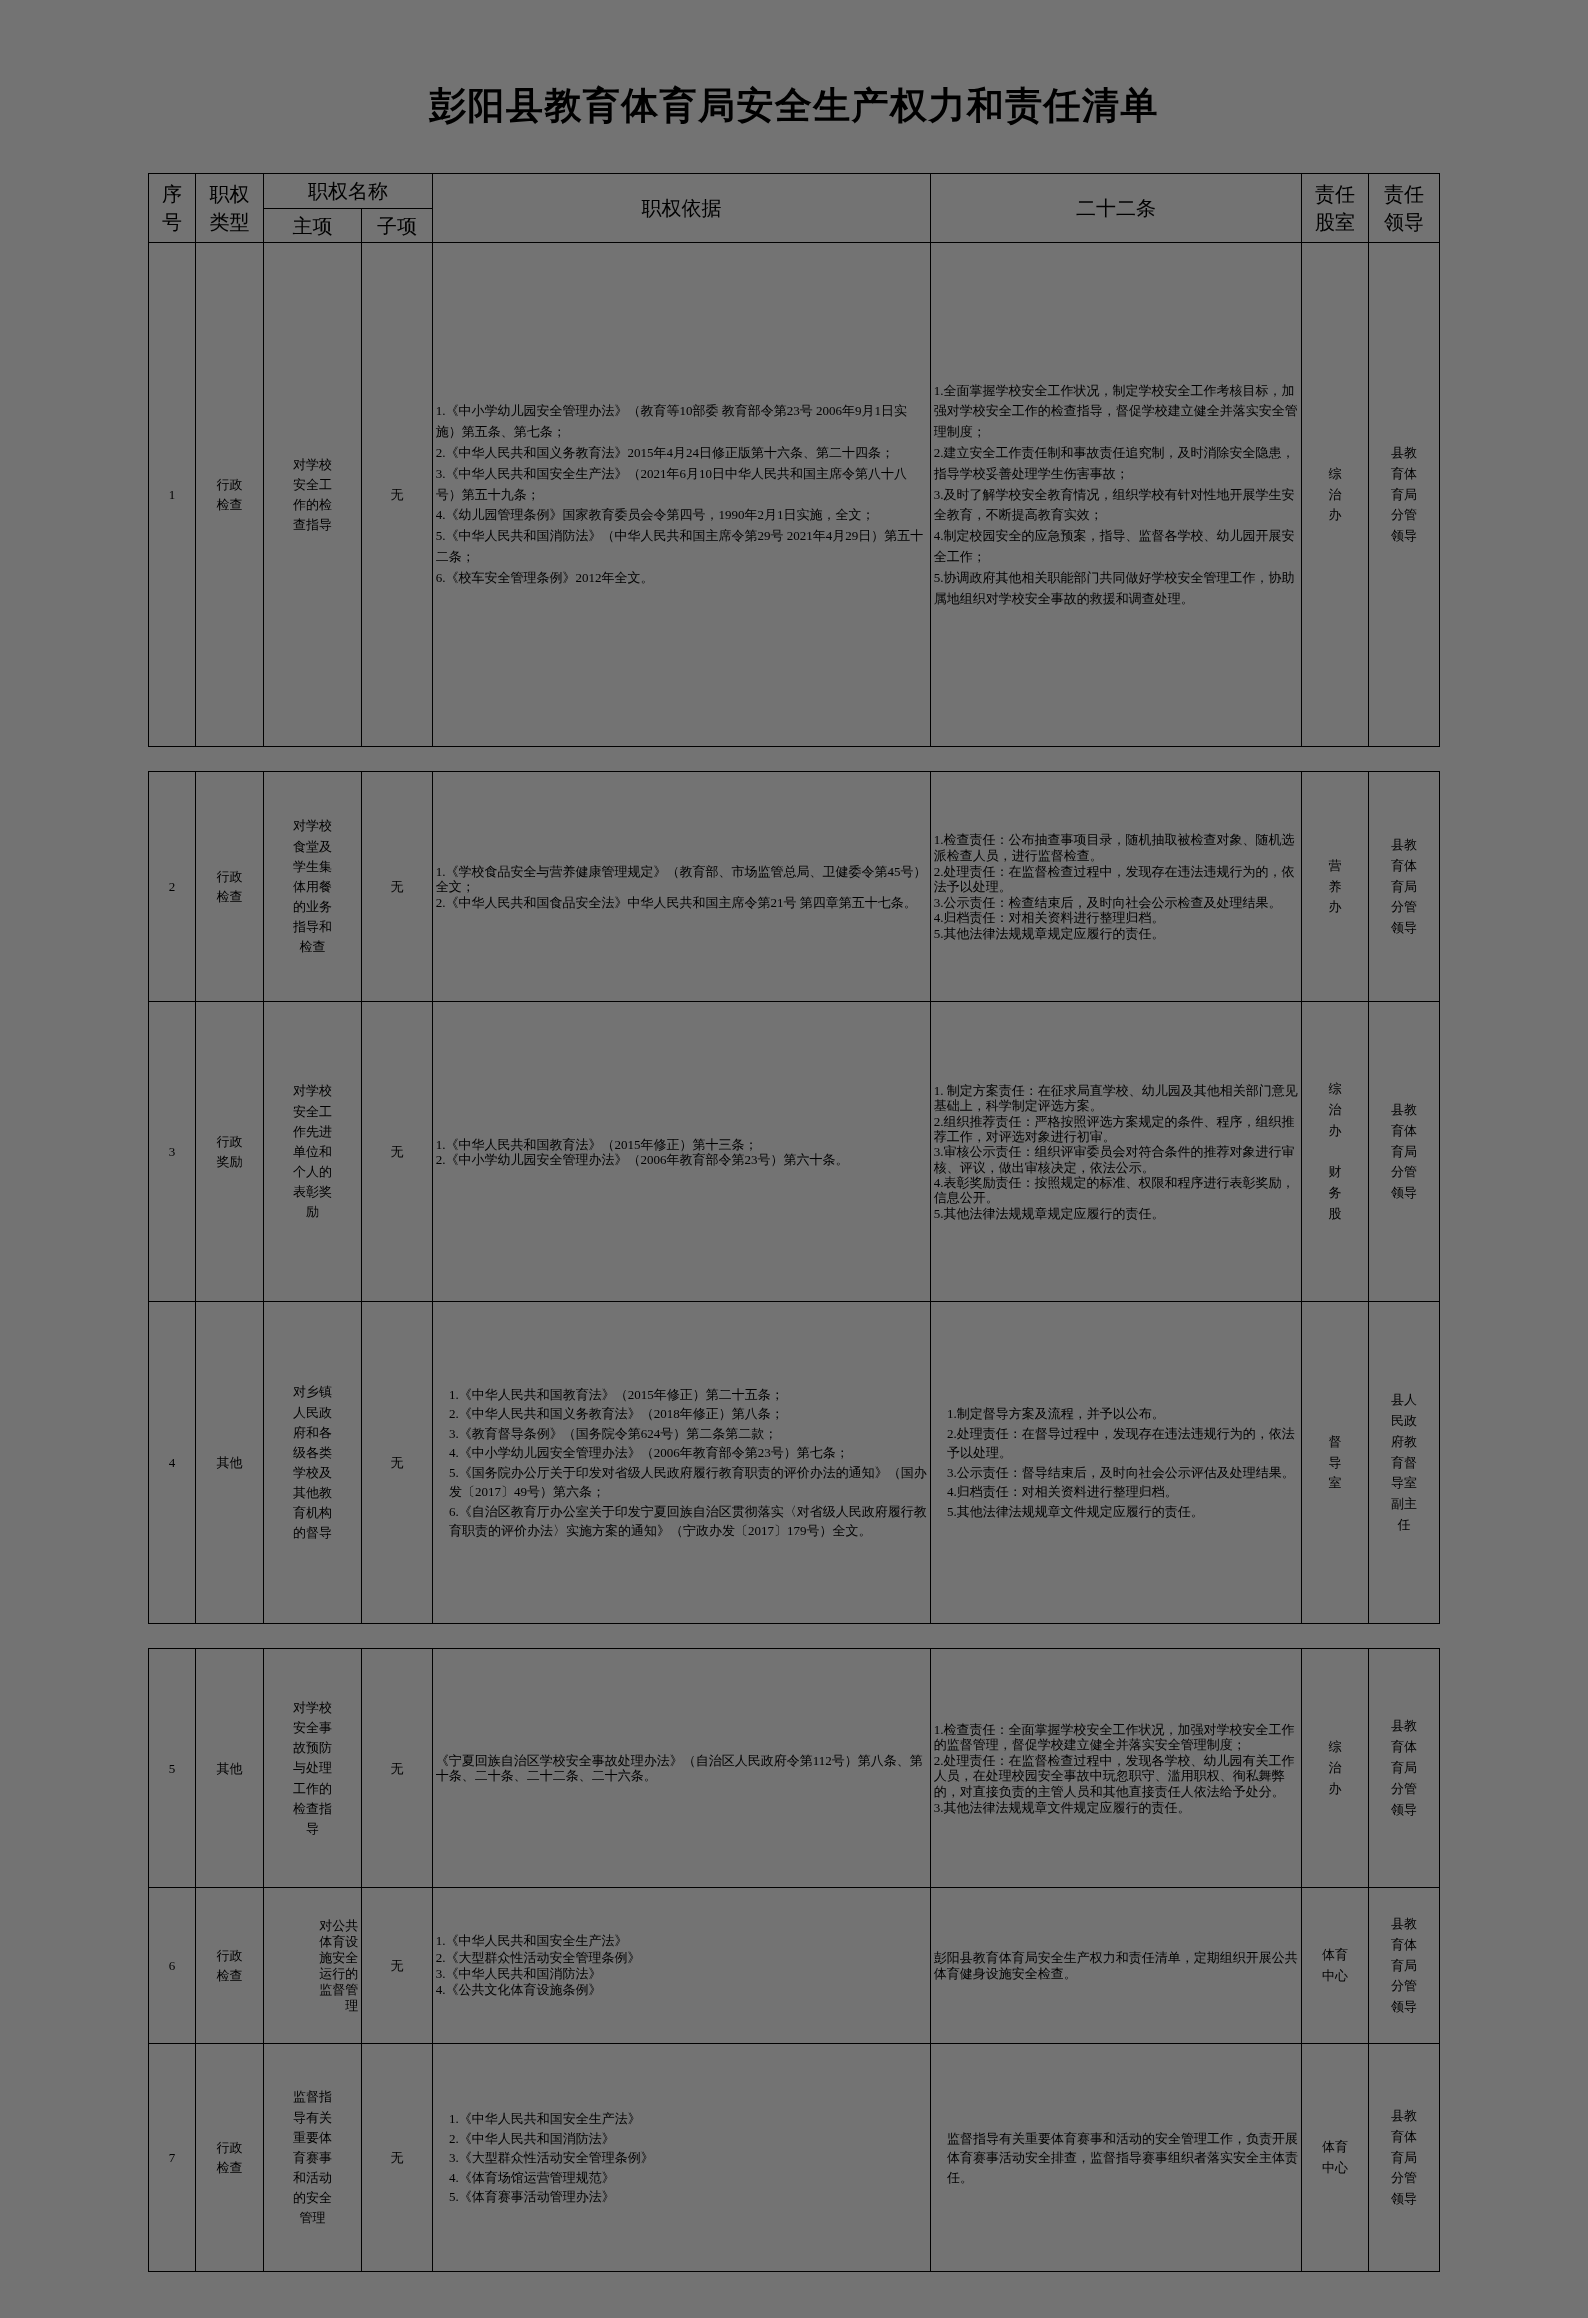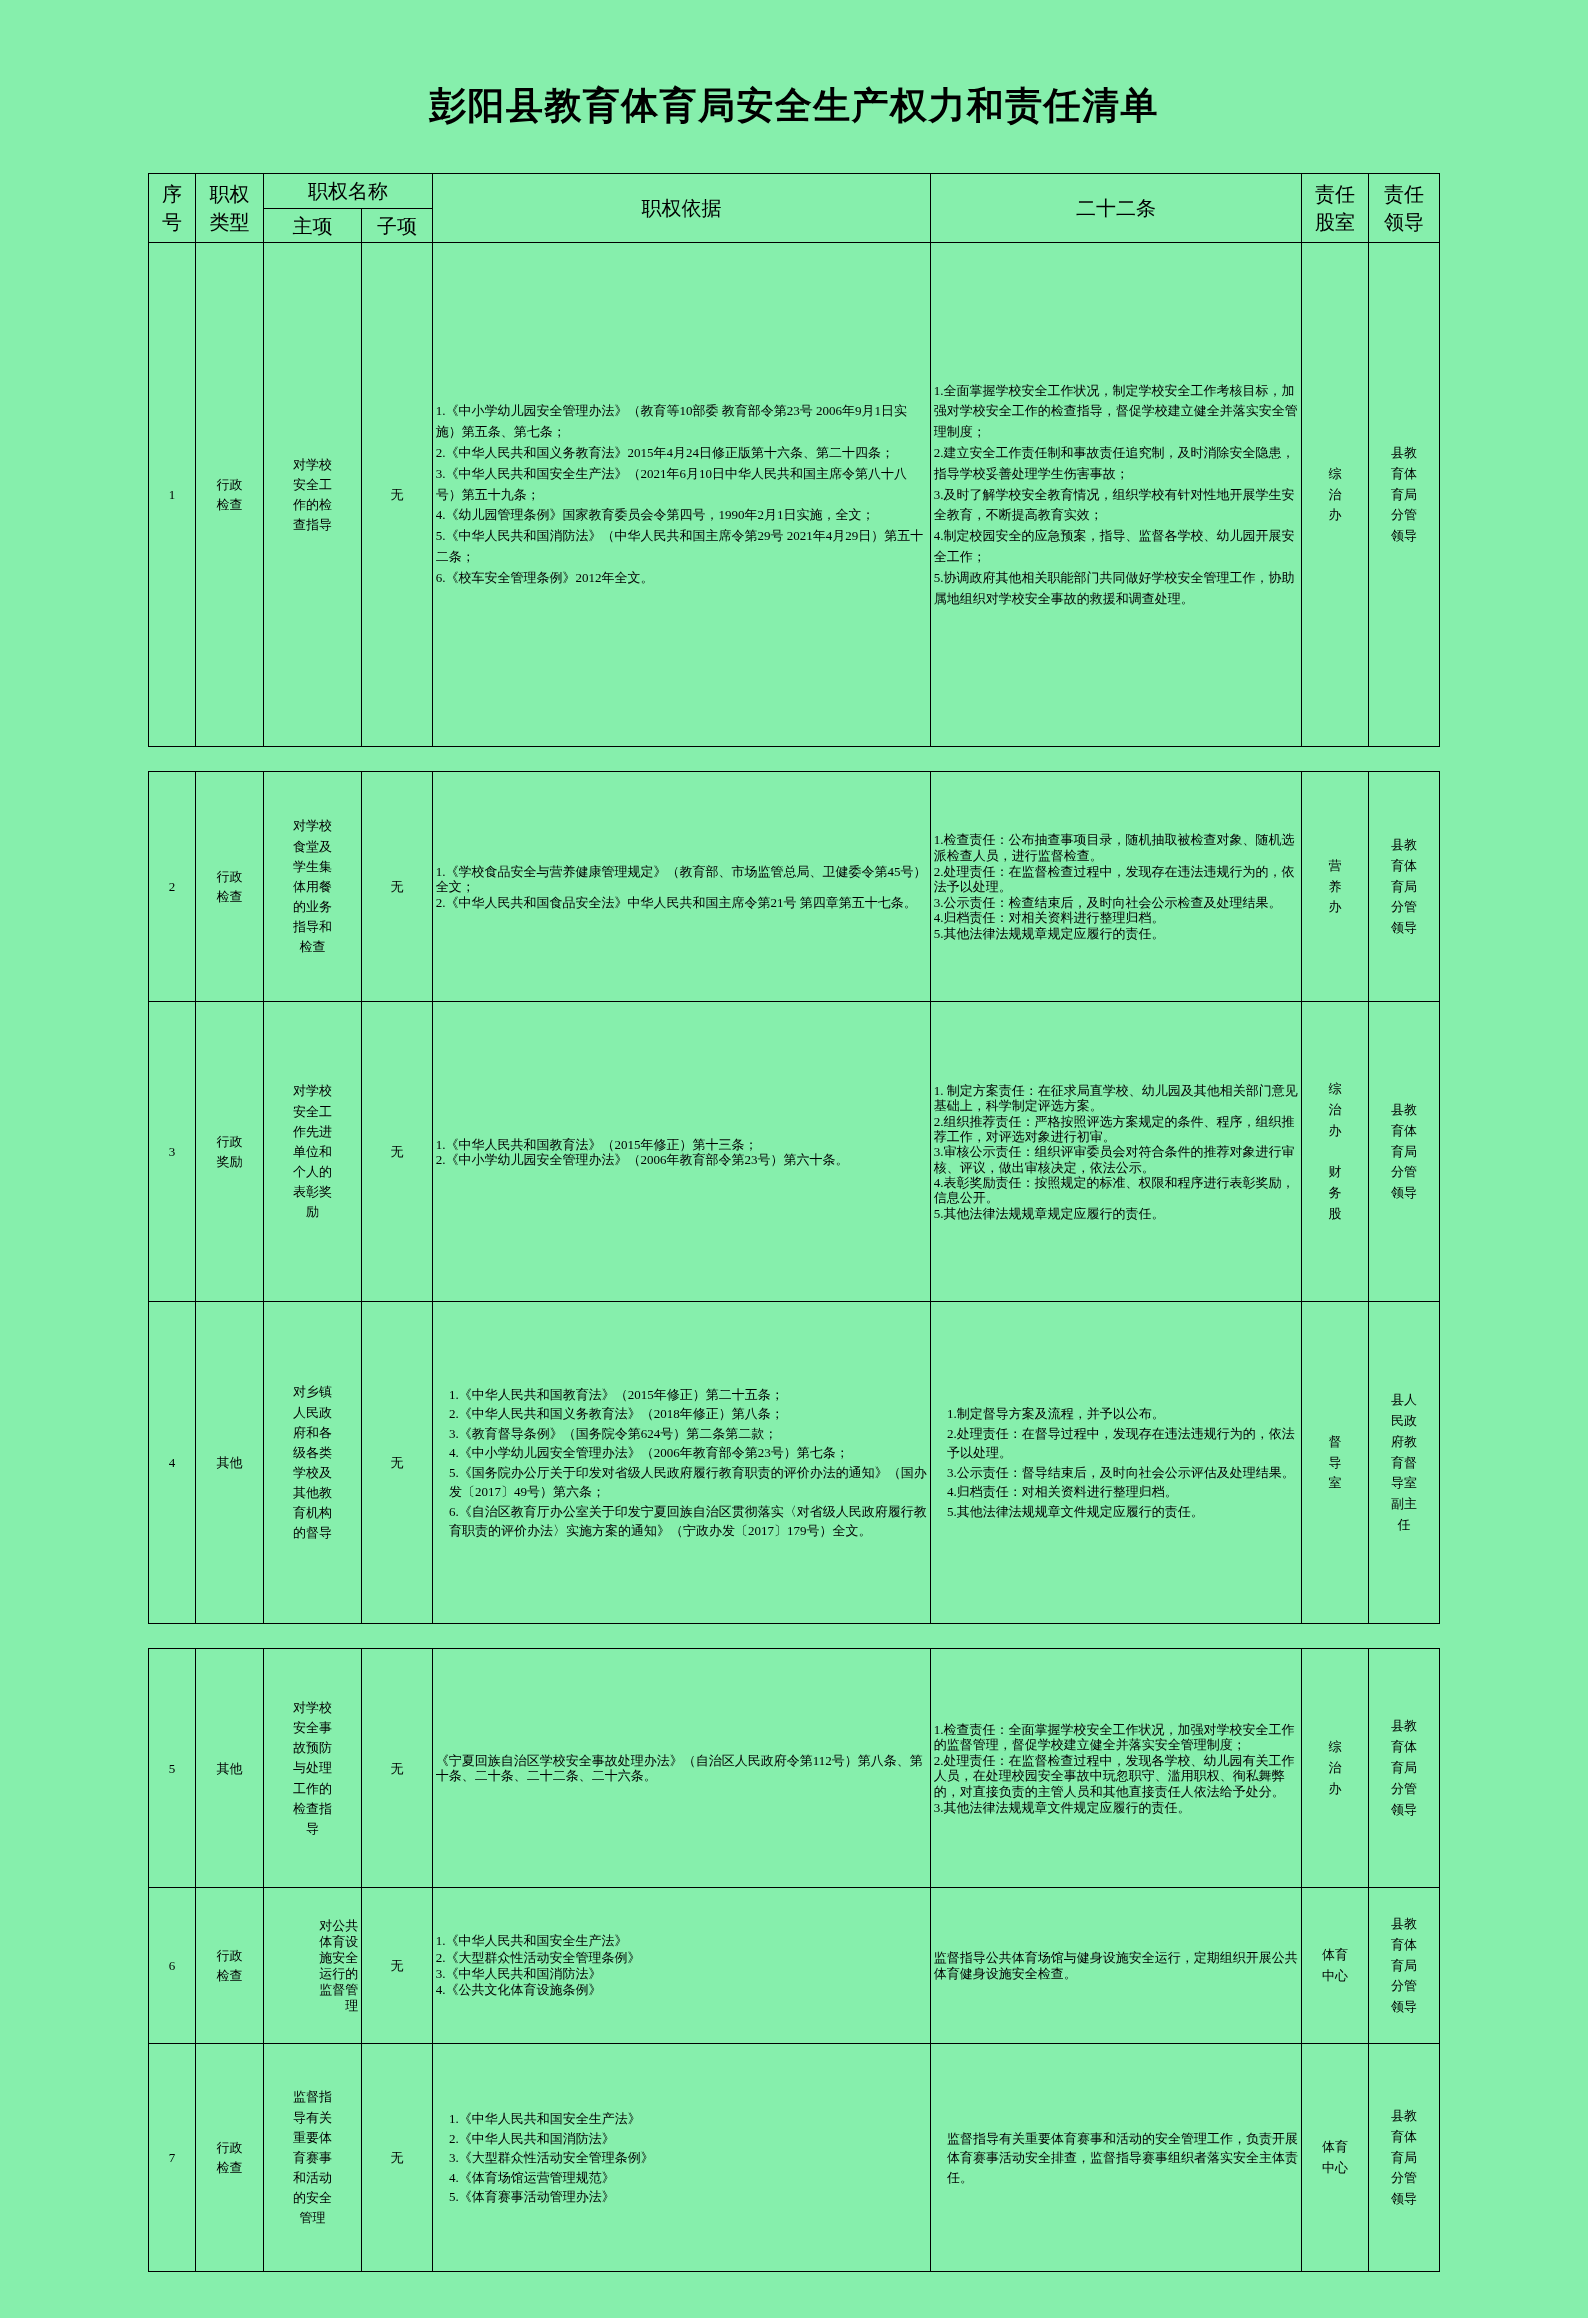--- a/index.html
+++ b/index.html
@@ -1,17 +1,17 @@
 <!DOCTYPE html>
 <html style="font-size:11.3px"><head>
 <meta charset="utf-8">
 <style>
   html,body{margin:0;padding:0;background:#e8e8e8;}
   .page{
-    width:1588px;height:2319px;background:#86efac;margin:0 auto;
+    width:1588px;height:2319px;background:#737373;margin:0 auto;
     font-family:"Liberation Serif","DejaVu Serif",serif;color:#000;
     overflow:hidden;position:relative;
   }
   .title{
     padding-top:83px;text-align:center;font-size:37px;font-weight:bold;
     letter-spacing:1.4px;line-height:1.25;
   }
   table.tbl{
     border-collapse:collapse;table-layout:fixed;width:1291px;margin:0 auto;
   }
@@ -260,21 +260,21 @@
 体育设
 施安全
 运行的
 监督管
 理</td>
         <td class="cc">无</td>
         <td class="t pre dense">1.《中华人民共和国安全生产法》
 2.《大型群众性活动安全管理条例》
 3.《中华人民共和国消防法》
 4.《公共文化体育设施条例》</td>
-        <td class="t pre dense">监督指导公共体育场馆与健身设施安全运行，定期组织开展公共体育健身设施安全检查。</td>
+        <td class="t pre dense">彭阳县教育体育局安全生产权力和责任清单，定期组织开展公共体育健身设施安全检查。</td>
         <td class="cc pre cv">体育
 中心</td>
         <td class="cc pre cv">县教
 育体
 育局
 分管
 领导</td>
       </tr>
       <tr class="lh150" style="height:228px">
         <td class="cc">7</td>

